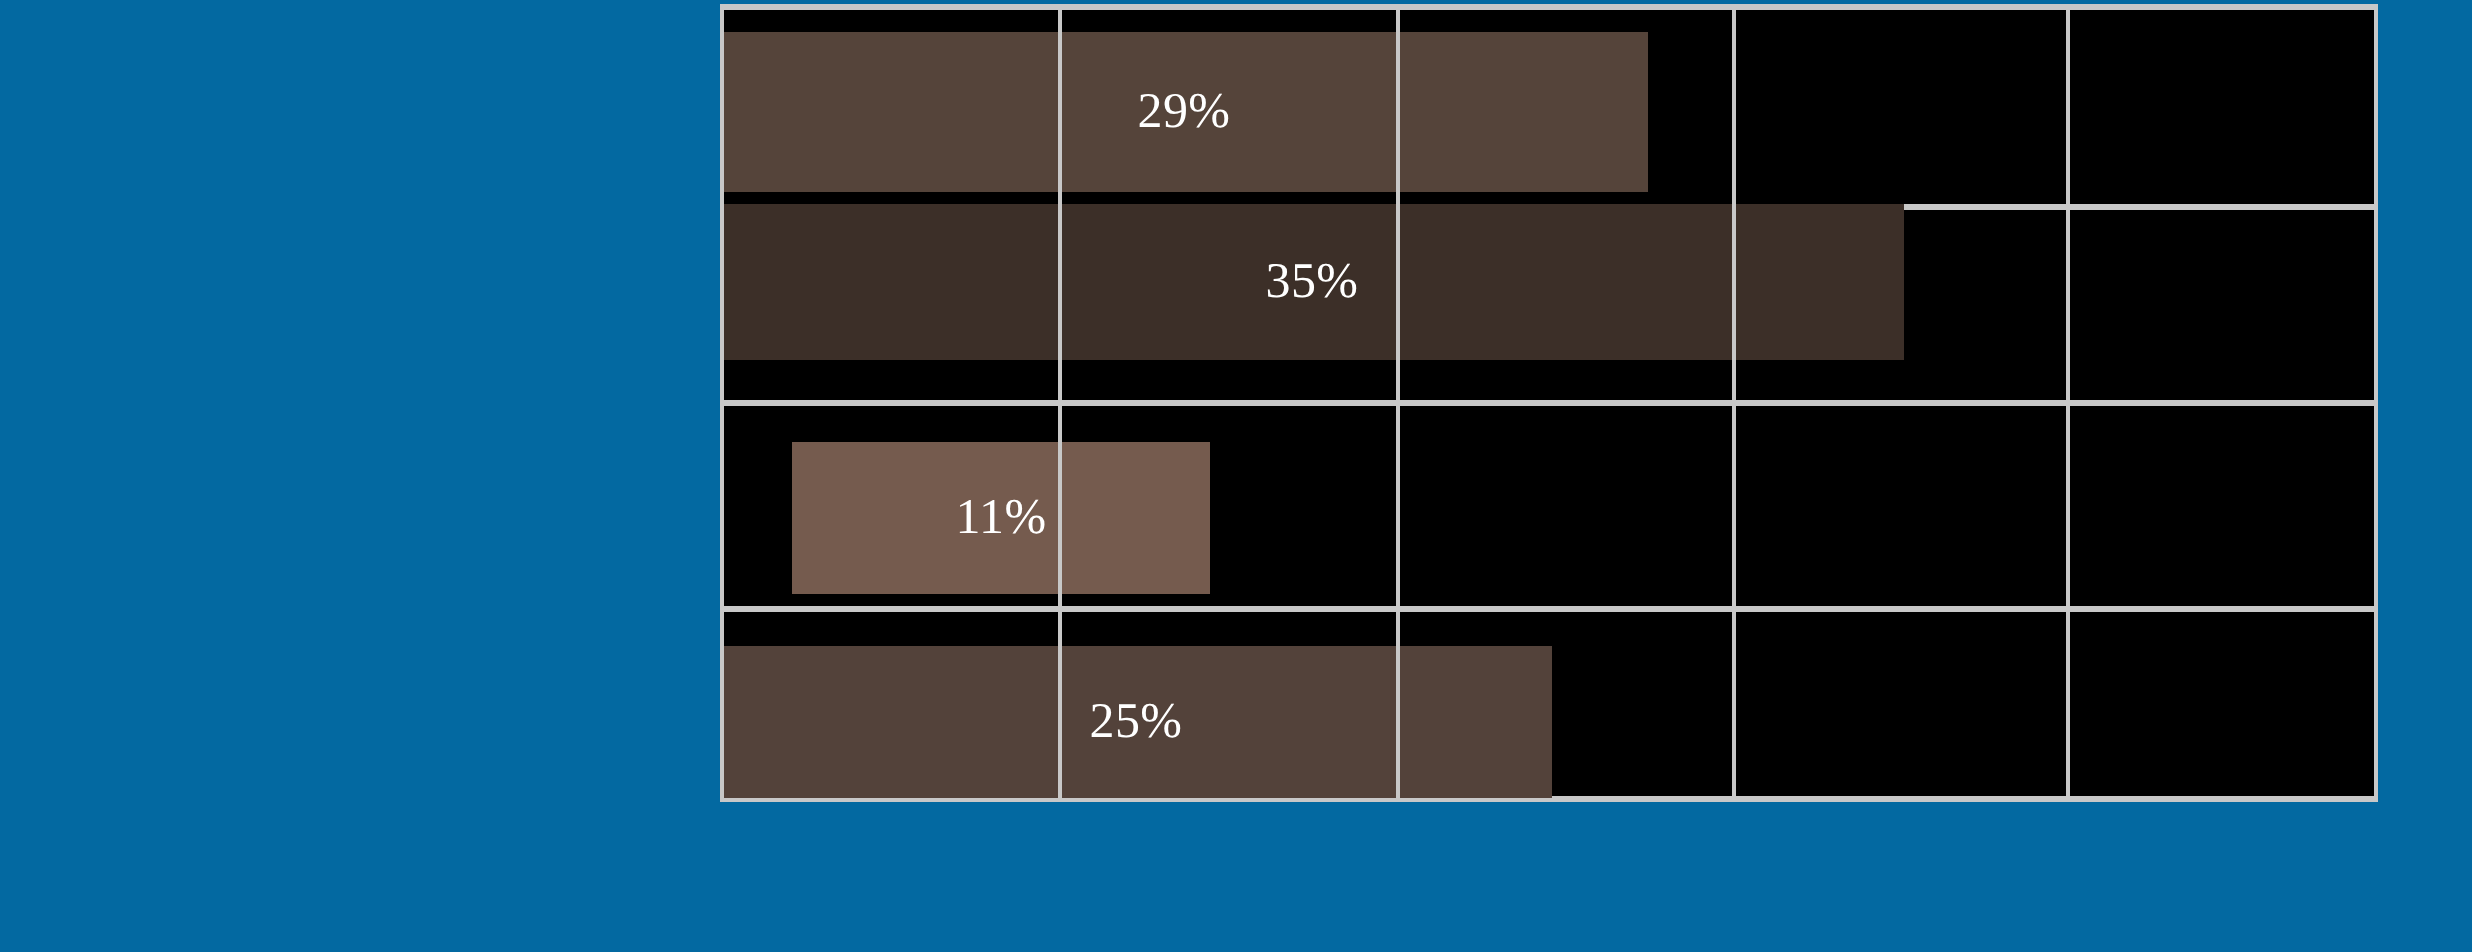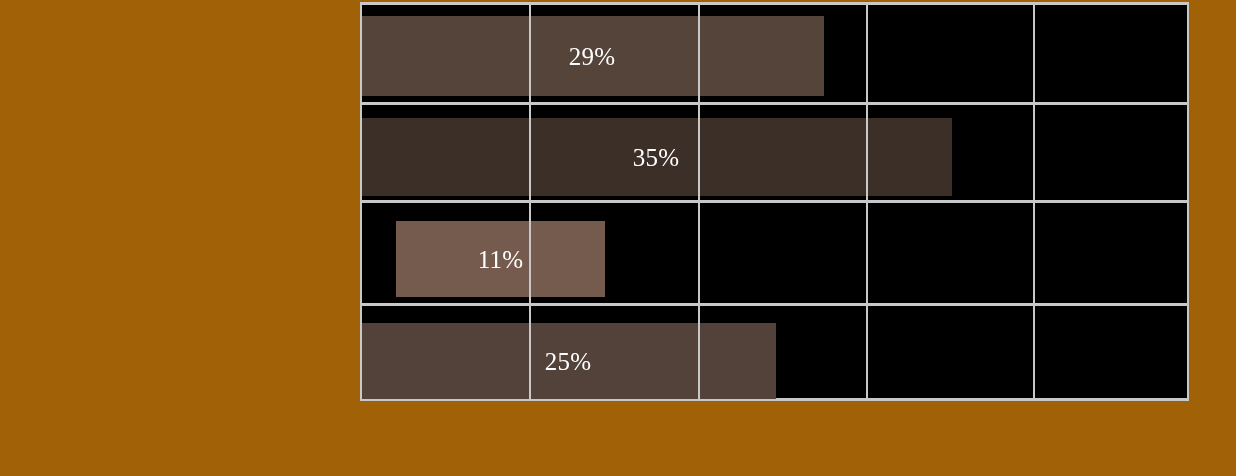--- a/index.html
+++ b/index.html
@@ -11,21 +11,21 @@
   body {
     width: 1236px;
     height: 476px;
     overflow: hidden;
     font-family: "Liberation Serif", "DejaVu Serif", serif;
   }
   #chart-root {
     position: relative;
     width: 1236px;
     height: 476px;
-    background: #a16207;
+    background: #0369a1;
   }
   
   #plot-area {
     position: absolute;
     left: 360px;
     top: 2px;
     width: 829px;
     height: 399px;
     background: #000000;
   }
@@ -76,21 +76,21 @@
     <div class="gridline-h" style="top:0px;"></div>
     <div class="gridline-h" style="top:100px;"></div>
     <div class="gridline-h" style="top:198px;"></div>
     <div class="gridline-h" style="top:301px;"></div>
     <div class="gridline-h" style="top:396px;"></div>
 
     <div class="bar-row" style="top:14px;height:80px;">
       <div class="bar" id="bar-0" style="width: 464px; background: rgb(85, 68, 58);"></div>
       <span class="bar-label" id="lab-0" style="left: 232px; transform: translate(-50%, -50%); color: rgb(255, 255, 255);">29%</span>
     </div>
-    <div class="bar-row" style="top:116px;height:78px;">
+    <div class="bar-row" style="top:100px;height:78px;">
       <div class="bar" id="bar-1" style="width: 592px; background: rgb(60, 47, 40);"></div>
       <span class="bar-label" id="lab-1" style="left: 296px; transform: translate(-50%, -50%); color: rgb(255, 255, 255);">35%</span>
     </div>
     <div class="bar-row" style="top:219px;height:76px;margin-left:36px;">
       <div class="bar" id="bar-2" style="width: 209px; background: rgb(117, 91, 78);"></div>
       <span class="bar-label" id="lab-2" style="left: 104.5px; transform: translate(-50%, -50%); color: rgb(255, 255, 255);">11%</span>
     </div>
     <div class="bar-row" style="top:321px;height:76px;">
       <div class="bar" id="bar-3" style="width: 416px; background: rgb(83, 66, 58);"></div>
       <span class="bar-label" id="lab-3" style="left: 208px; transform: translate(-50%, -50%); color: rgb(255, 255, 255);">25%</span>

